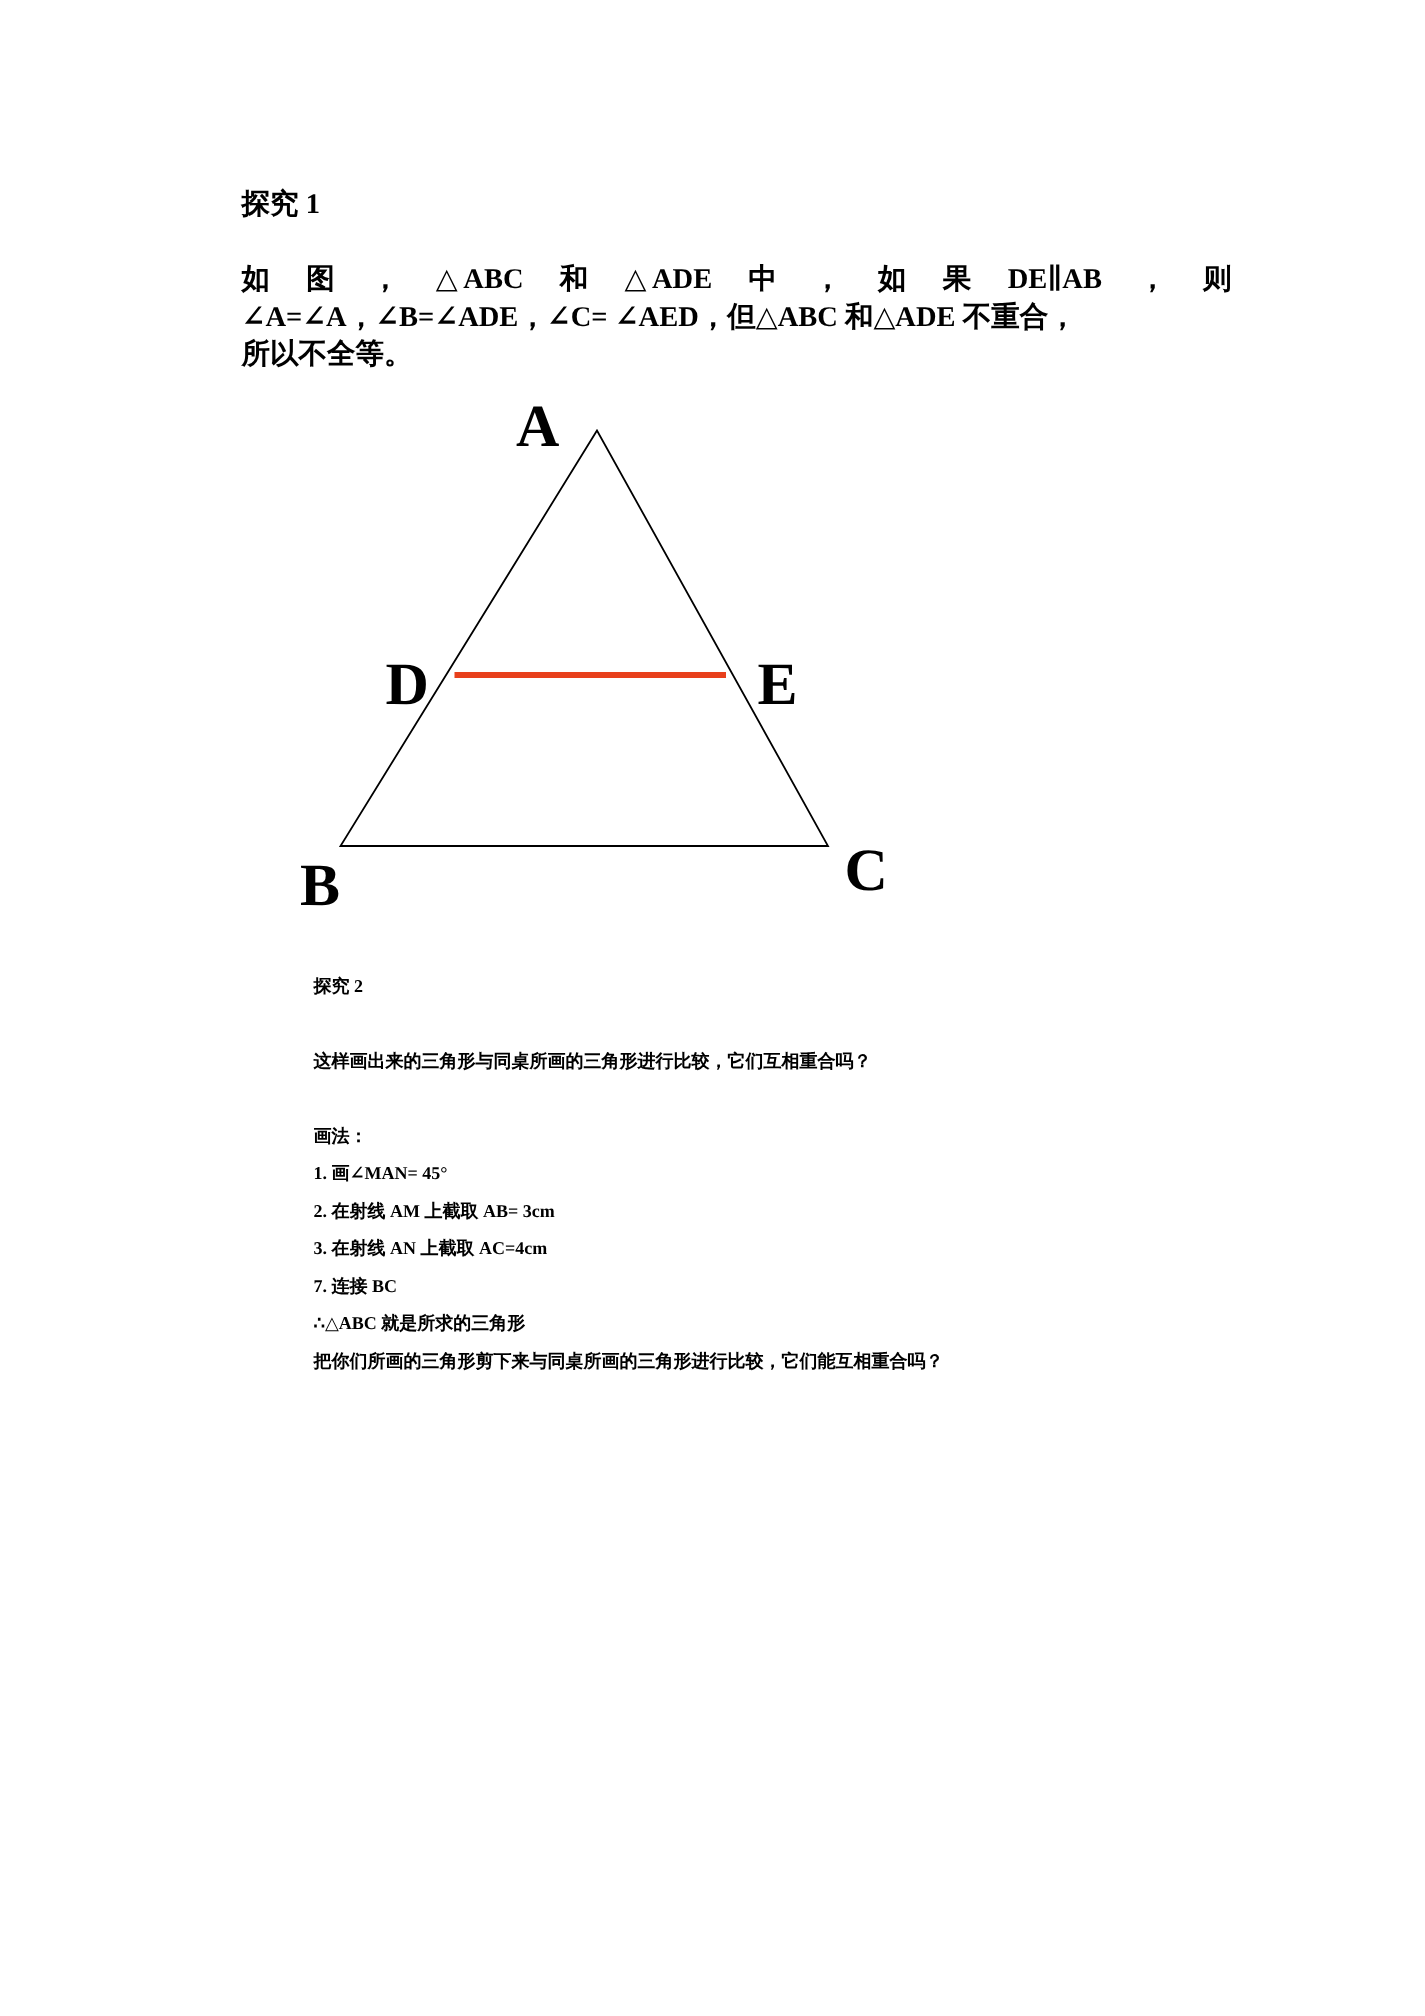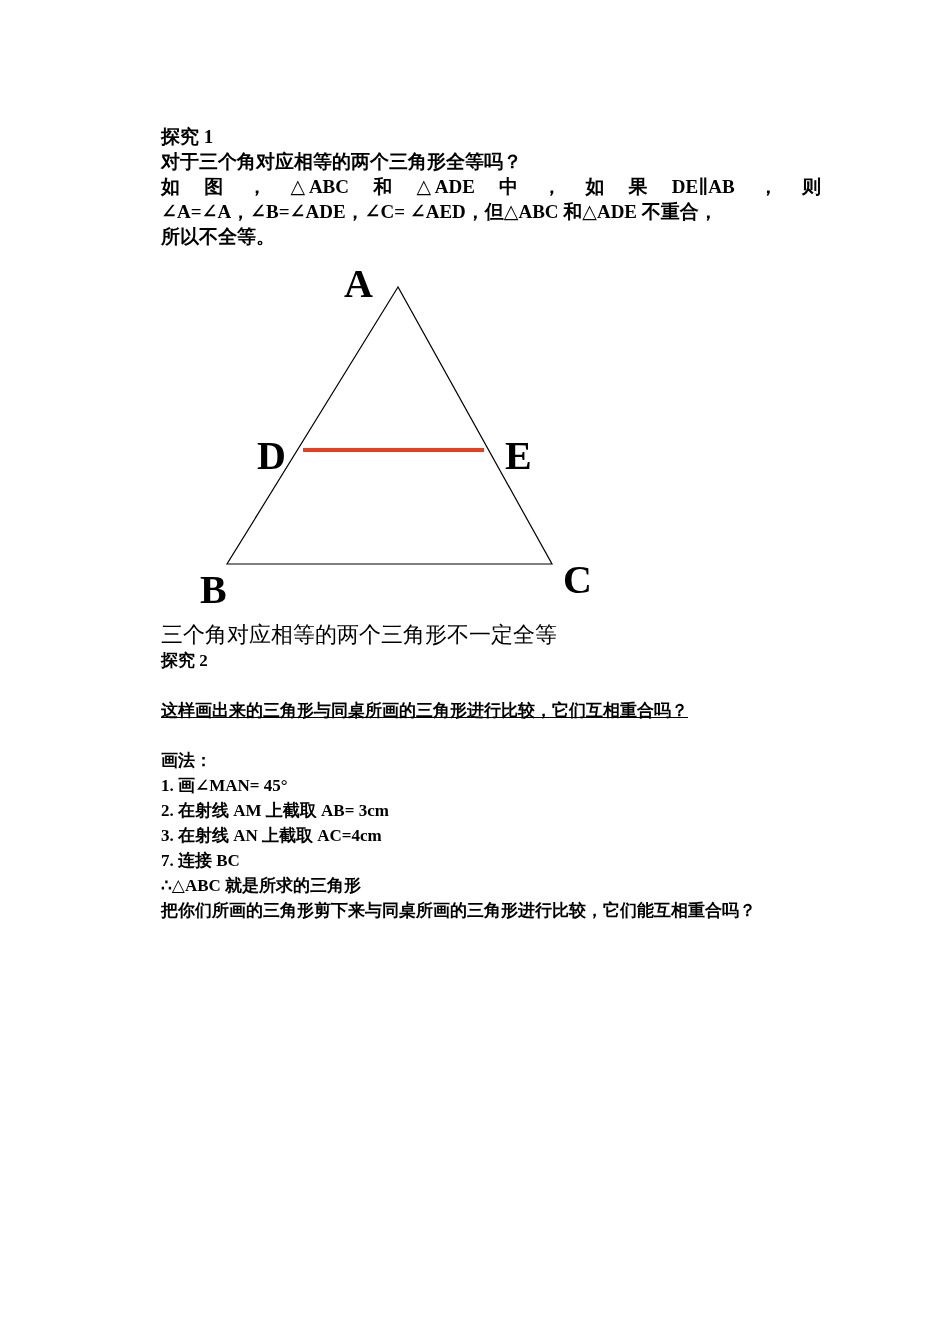--- a/index.html
+++ b/index.html
@@ -2,32 +2,31 @@
 <html><head>
 <meta charset="utf-8">
 <style>
   html, body { margin: 0; padding: 0; background: #ffffff; }
   body { width: 950px; height: 1344px; position: relative; overflow: hidden;
          font-family: "Liberation Serif", "DejaVu Serif", serif; color: #000; }
   .page { position: absolute; left: 16px; top: 0; width: 950px; height: 1344px; background: #fff; }
   .line { position: absolute; left: 145px; white-space: nowrap; font-weight: bold; }
   .sec1 { font-size: 19px; line-height: 25px; }
   .justify { width: 660px; display: flex; justify-content: space-between; }
-  .sec2 { font-size: 17px; }
+  .sec2 { font-size: 12px; margin-left: 48px; }
   .conclusion { font-size: 22px; font-weight: normal; font-family: "DejaVu Sans", sans-serif; }
   svg.figure { position: absolute; left: 0; top: 0; }
   .lbl { font-family: "Liberation Serif", serif; font-weight: bold; font-size: 40px; fill: #000; }
 </style>
 </head>
 <body>
 
 <div class="page">
 
   <div class="line sec1" style="top:124px;">探究 1</div>
-  <div class="line sec1" style="top:149px;">对于三个角对应相等的两个三角形全等吗？</div>
   <div class="line sec1 justify" style="top:174px;">
     <span>如</span>
     <span>图</span>
     <span>，</span>
     <span>△ ABC</span>
     <span>和</span>
     <span>△ ADE</span>
     <span>中</span>
     <span>，</span>
     <span>如</span>
@@ -42,24 +41,23 @@
   <svg class="figure" width="950" height="620" viewBox="0 0 950 620">
     <polygon points="382,287 211,564 536,564" fill="none" stroke="#000" stroke-width="1.2"></polygon>
     <line x1="287" y1="450" x2="468" y2="450" stroke="#e8401c" stroke-width="4"></line>
     <text class="lbl" x="328" y="297">A</text>
     <text class="lbl" x="241" y="469">D</text>
     <text class="lbl" x="489" y="469">E</text>
     <text class="lbl" x="184" y="603">B</text>
     <text class="lbl" x="547" y="593">C</text>
   </svg>
 
-  <div class="line conclusion" style="top:620px;">三个角对应相等的两个三角形不一定全等</div>
 
   <div class="line sec2" style="top:649px;">探究 2</div>
-  <div class="line sec2" style="top:699px;text-decoration:underline;">这样画出来的三角形与同桌所画的三角形进行比较，它们互相重合吗？</div>
+  <div class="line sec2" style="top:699px;">这样画出来的三角形与同桌所画的三角形进行比较，它们互相重合吗？</div>
   <div class="line sec2" style="top:749px;text-align:right;">画法：</div>
   <div class="line sec2" style="top:774px;">1. 画∠MAN= 45°</div>
   <div class="line sec2" style="top:799px;">2.  在射线 AM 上截取 AB= 3cm</div>
   <div class="line sec2" style="top:824px;">3.  在射线 AN 上截取 AC=4cm</div>
   <div class="line sec2" style="top:849px;">7.  连接 BC</div>
   <div class="line sec2" style="top:874px;">∴△ABC 就是所求的三角形</div>
   <div class="line sec2" style="top:899px;font-family:Liberation Serif, serif;">把你们所画的三角形剪下来与同桌所画的三角形进行比较，它们能互相重合吗？</div>
 </div>
 
 </body></html>

